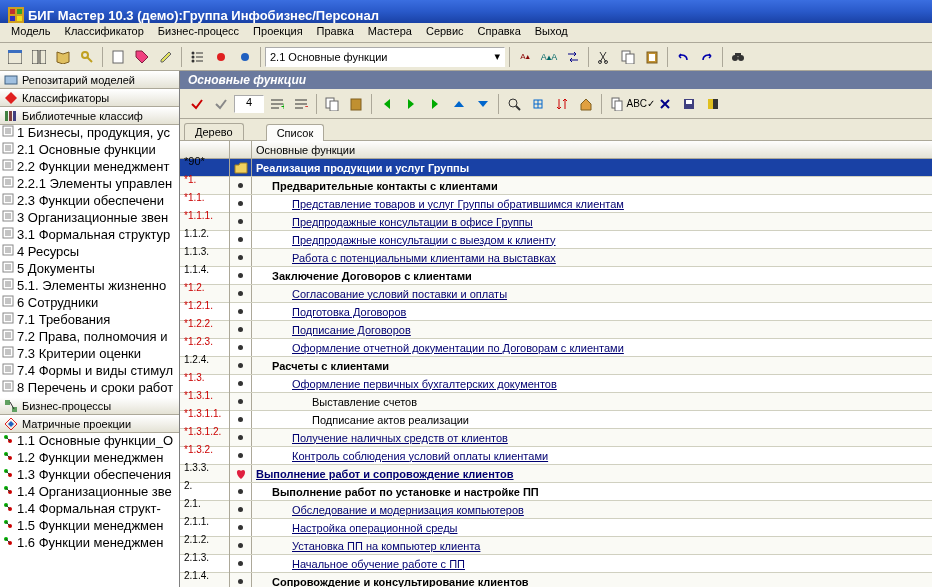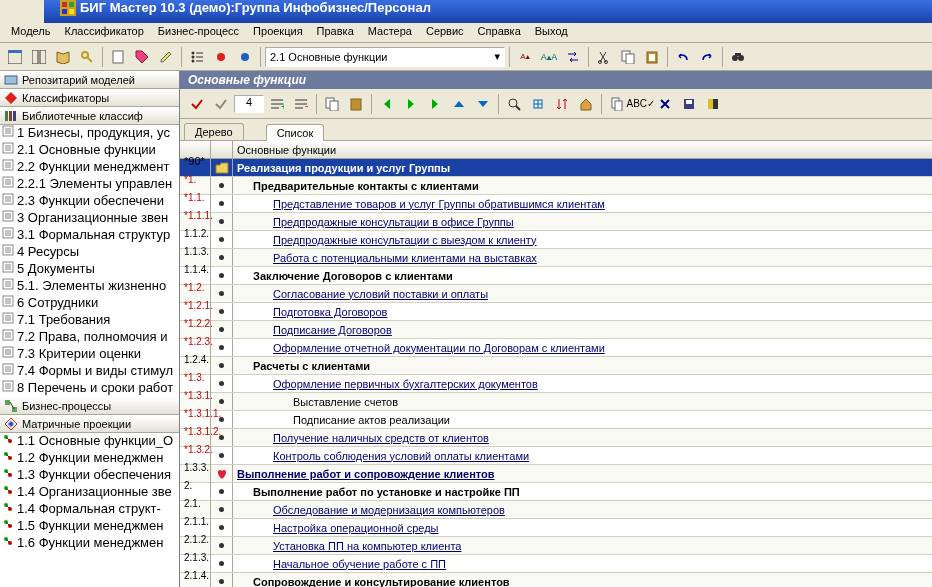--- a/index.html
+++ b/index.html
@@ -1,17 +1,17 @@
 <!DOCTYPE html>
 <html><head>
 <meta charset="utf-8">
 <style>
 *{box-sizing:border-box;margin:0;padding:0;}
 body{font-family:Tahoma,Arial,sans-serif;font-size:11px;background:#ece9d8;overflow:hidden;width:932px;height:587px;}
-.titlebar{height:23px;background:linear-gradient(to bottom,#3a6ee0 0%,#2959c9 50%,#1941a5 100%);color:#fff;display:flex;align-items:flex-start;padding:0 16px;font-weight:bold;font-size:13px;margin-left:44px;}
+.titlebar{height:23px;background:linear-gradient(to bottom,#3a6ee0 0%,#2959c9 50%,#1941a5 100%);color:#fff;display:flex;align-items:flex-end;padding:0 8px;font-weight:bold;font-size:13px;}
 .titlebar .icon{width:16px;height:16px;margin-right:4px;display:inline-block;}
 .menubar{height:20px;background:#ece9d8;display:flex;align-items:flex-start;padding:0 4px;border-bottom:1px solid #aca899;}
 .menubar span{padding:2px 7px;cursor:default;}
 .toolbar{height:28px;background:#ece9d8;display:flex;align-items:center;padding:0 4px;gap:2px;border-bottom:1px solid #aca899;}
 .tbtn{width:22px;height:22px;display:flex;align-items:center;justify-content:center;cursor:pointer;border:1px solid transparent;}
 .tsep{width:1px;height:20px;background:#aca899;margin:0 2px;}
 .combo{height:20px;border:1px inset #fff;background:#fff;padding:1px 4px;display:flex;align-items:center;width:240px;justify-content:space-between;}
 .main{display:flex;height:calc(587px - 23px - 20px - 28px);}
 .leftpanel{width:180px;background:#fff;border-right:1px solid #808080;overflow:hidden;}
 .section-hdr{height:18px;display:flex;align-items:center;padding:0 4px;background:linear-gradient(to bottom,#fefefe,#e4e2d5);border-top:1px solid #fff;border-bottom:1px solid #aca899;cursor:pointer;font-size:11px;white-space:nowrap;overflow:hidden;}
@@ -21,21 +21,21 @@
 .tree-item .ico{width:12px;height:12px;margin-right:3px;display:inline-block;}
 .rightpanel{flex:1;display:flex;flex-direction:column;overflow:hidden;}
 .rtitle{height:18px;background:#6b7a9e;color:#fff;font-style:italic;font-weight:bold;padding:2px 8px;font-size:12px;}
 .rtoolbar{height:30px;background:#ece9d8;display:flex;align-items:center;padding:2px 6px;gap:2px;border-bottom:1px solid #aca899;}
 .rtoolbar .num{width:30px;height:18px;border:1px inset #fff;background:#fff;text-align:center;}
 .tabs{height:22px;background:#ece9d8;display:flex;align-items:flex-end;padding:0 4px;border-bottom:1px solid #aca899;gap:20px;}
 .tab{padding:2px 10px;border:1px solid #aca899;border-bottom:none;background:#ece9d8;margin-right:2px;cursor:pointer;border-radius:3px 3px 0 0;}
 .tab.active{background:#fcfcfa;position:relative;top:1px;}
 .grid{flex:1;overflow:auto;background:#fff;}
 .grid-hdr{display:flex;height:18px;background:linear-gradient(to bottom,#fefefe,#e4e2d5);border-bottom:1px solid #aca899;position:sticky;top:0;}
-.gcol1{width:31px;border-right:1px solid #aca899;padding:20px 4px;display:flex;align-items:center;}
+.gcol1{width:50px;border-right:1px solid #aca899;padding:20px 4px;display:flex;align-items:center;}
 .gcol2{width:22px;border-right:1px solid #aca899;display:flex;align-items:center;justify-content:center;}
 .gcol3{flex:1;padding:2px 4px;display:flex;align-items:center;}
 .grow{display:flex;height:18px;border-bottom:1px solid #d0d0c0;background:#fff;}
 .grow:nth-child(even){background:#fafaf5;}
 .grow.sel{background:#1941a5;color:#fff;}
 .grow .gcol1{font-size:10px;}
 .red{color:#c00;}
 .bullet{width:5px;height:5px;border-radius:50%;background:#333;}
 .hdr-text{font-weight:bold;font-size:11px;}
 .lnk{text-decoration:underline;color:#000070;cursor:pointer;font-size:11px;}

